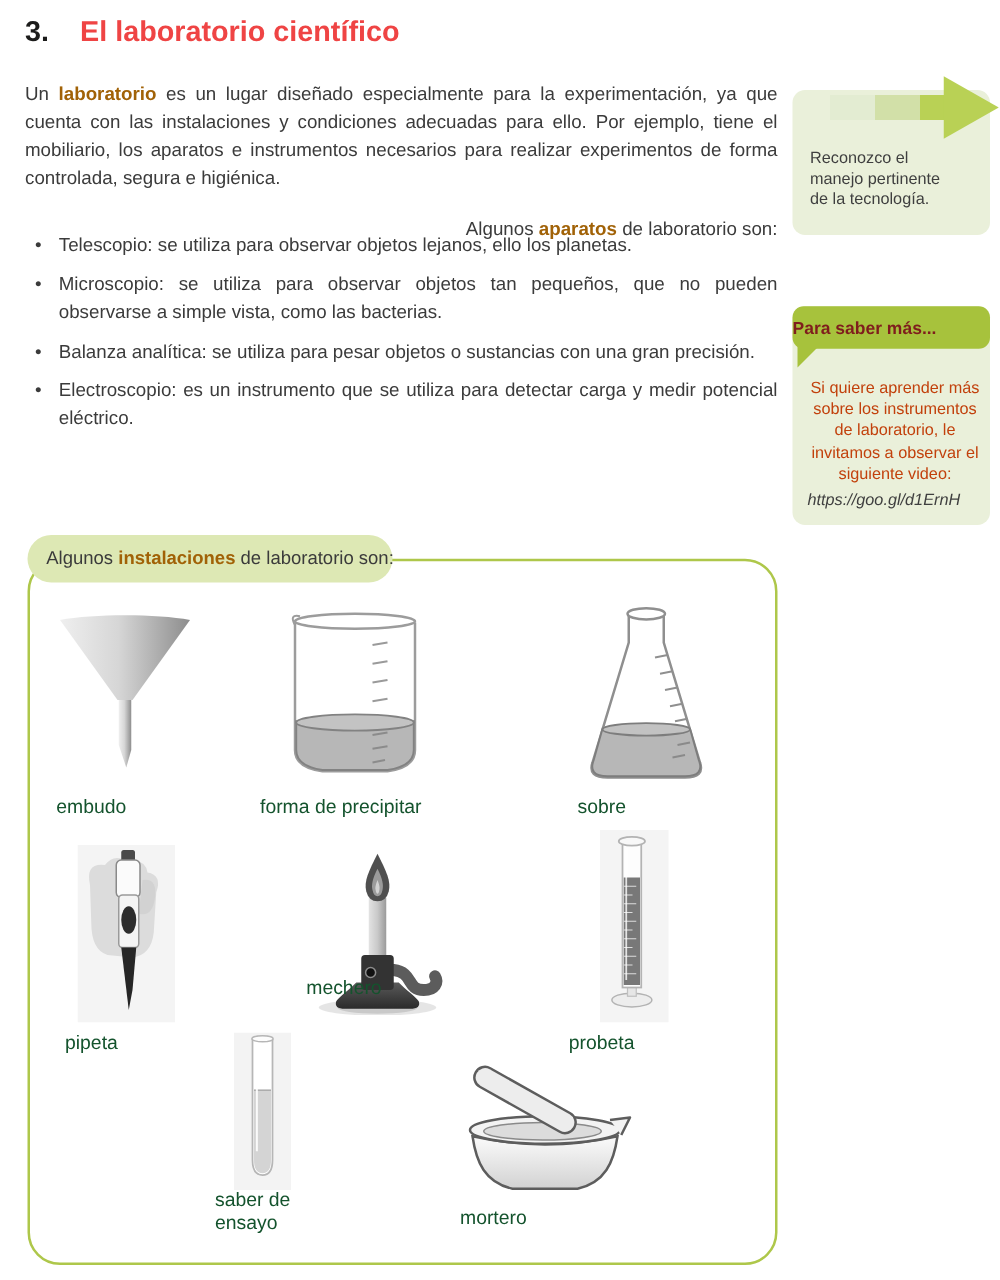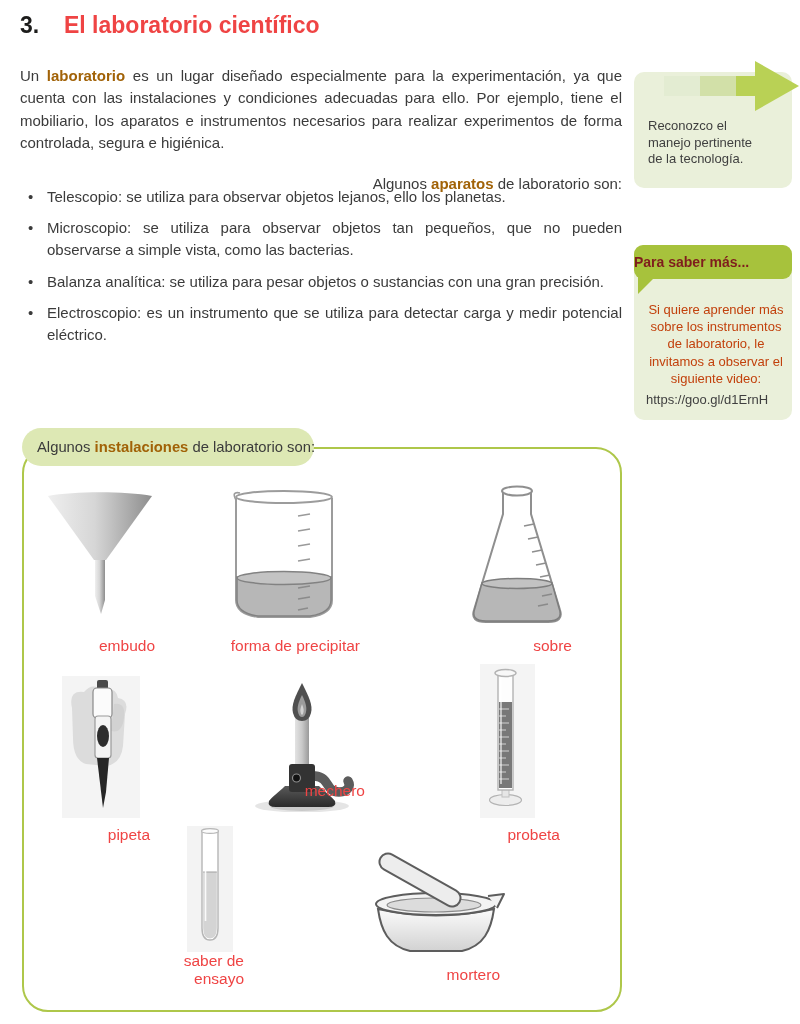--- a/index.html
+++ b/index.html
@@ -32,28 +32,28 @@
               border-left:44px solid #b9d155;}
 
   
   .psm-body{left:634px;top:245px;width:158px;height:175px;background:#eaf0da;border-radius:10px;}
   .psm-head{left:634px;top:245px;width:158px;height:34px;background:#a7c23c;border-radius:9px;
             color:#7f1d1d;font-weight:bold;font-size:14px;line-height:34px;
             box-sizing:border-box;}
   .psm-tail{left:638px;top:277px;width:0;height:0;
             border-top:17px solid #a7c23c;border-right:17px solid transparent;}
   .psm-text{left:646px;top:301px;width:140px;font-size:13px;line-height:17.2px;color:#c2410c;text-align:center;}
-  .psm-link{left:646px;top:392px;width:142px;font-size:13px;color:#3f3f3f;}
+  .psm-link{left:646px;top:392px;width:142px;font-size:13px;font-style:italic;color:#3f3f3f;}
 
   
   .inst-box{left:22px;top:447px;width:596px;height:561px;border:2px solid #aec74a;border-radius:26px;}
   .inst-pill{left:22px;top:428px;width:292px;height:38px;background:#dde8b4;border-radius:19px;
              font-size:14.8px;line-height:38px;padding-left:15px;box-sizing:border-box;
              white-space:nowrap;z-index:2;}
-  .fig-label{font-size:15.5px;line-height:18px;color:#ef4444;text-align:right;}
+  .fig-label{font-size:15.5px;line-height:18px;color:#14532d;text-align:left;}
 </style>
 </head>
 <body>
 
 <div class="page">
 
   <div class="abs h-num">3.</div>
   <div class="abs h-title">El laboratorio científico</div>
 
   <p class="abs intro"><span>Un </span><b>laboratorio</b><span> es un lugar diseñado especialmente para la experimentación, ya que cuenta con las instalaciones y condiciones adecuadas para ello. Por ejemplo, tiene el mobiliario, los aparatos e instrumentos necesarios para realizar experimentos de forma controlada, segura e higiénica.</span></p>

